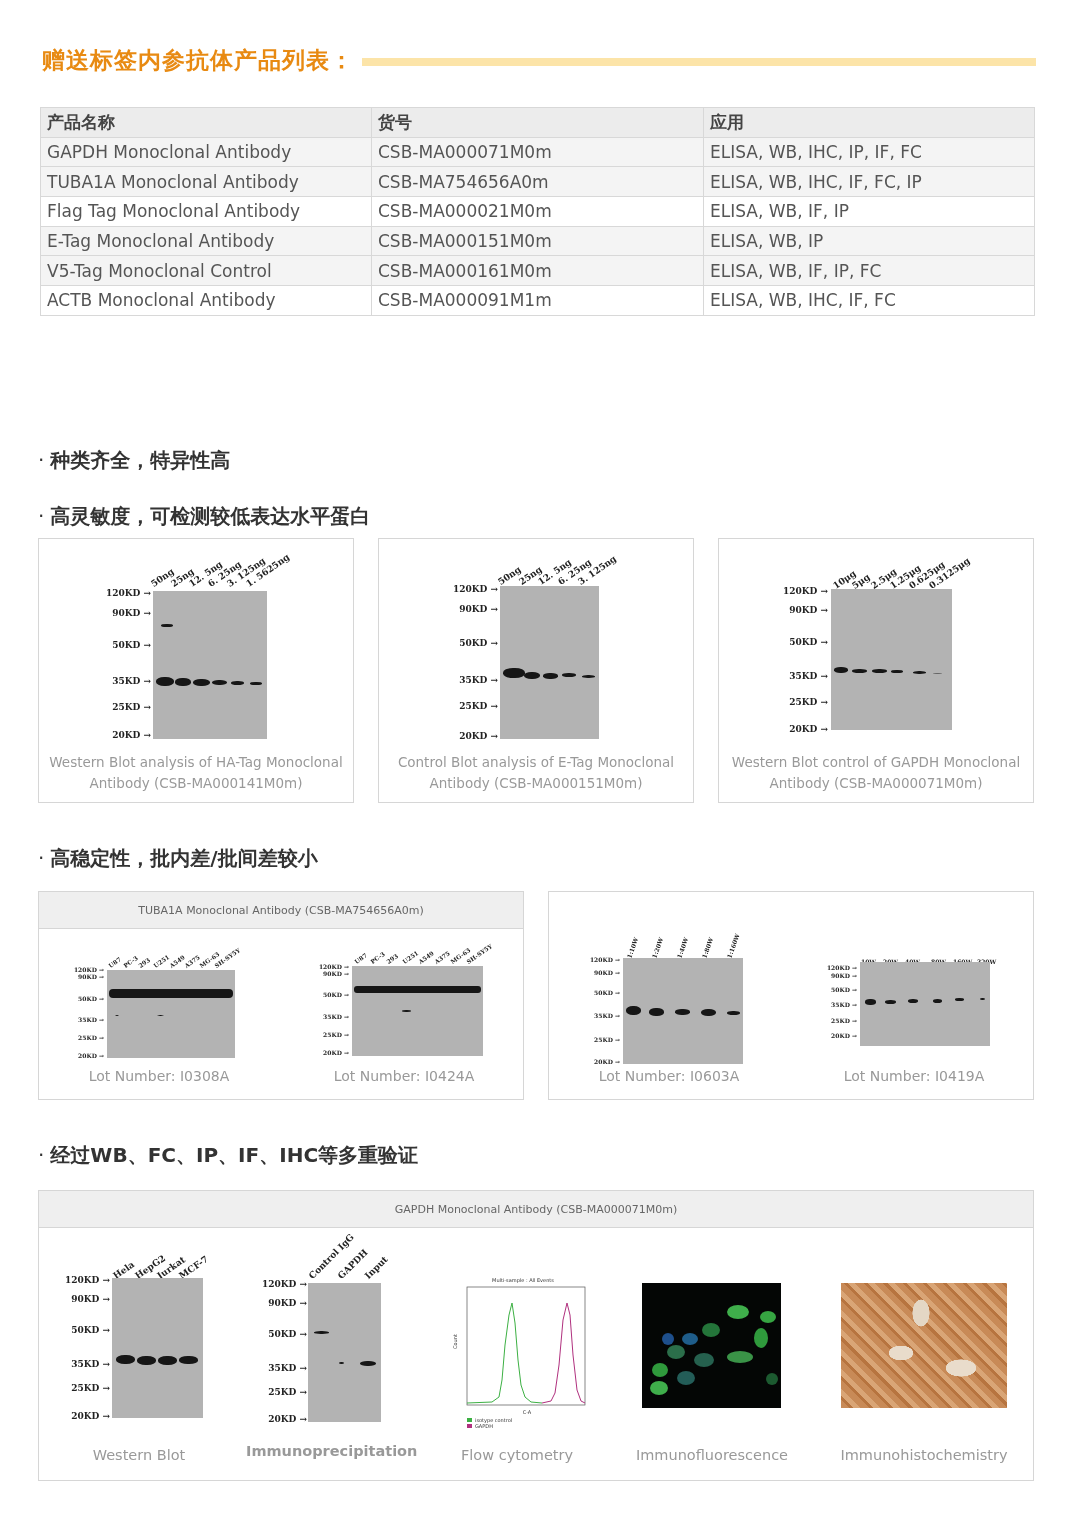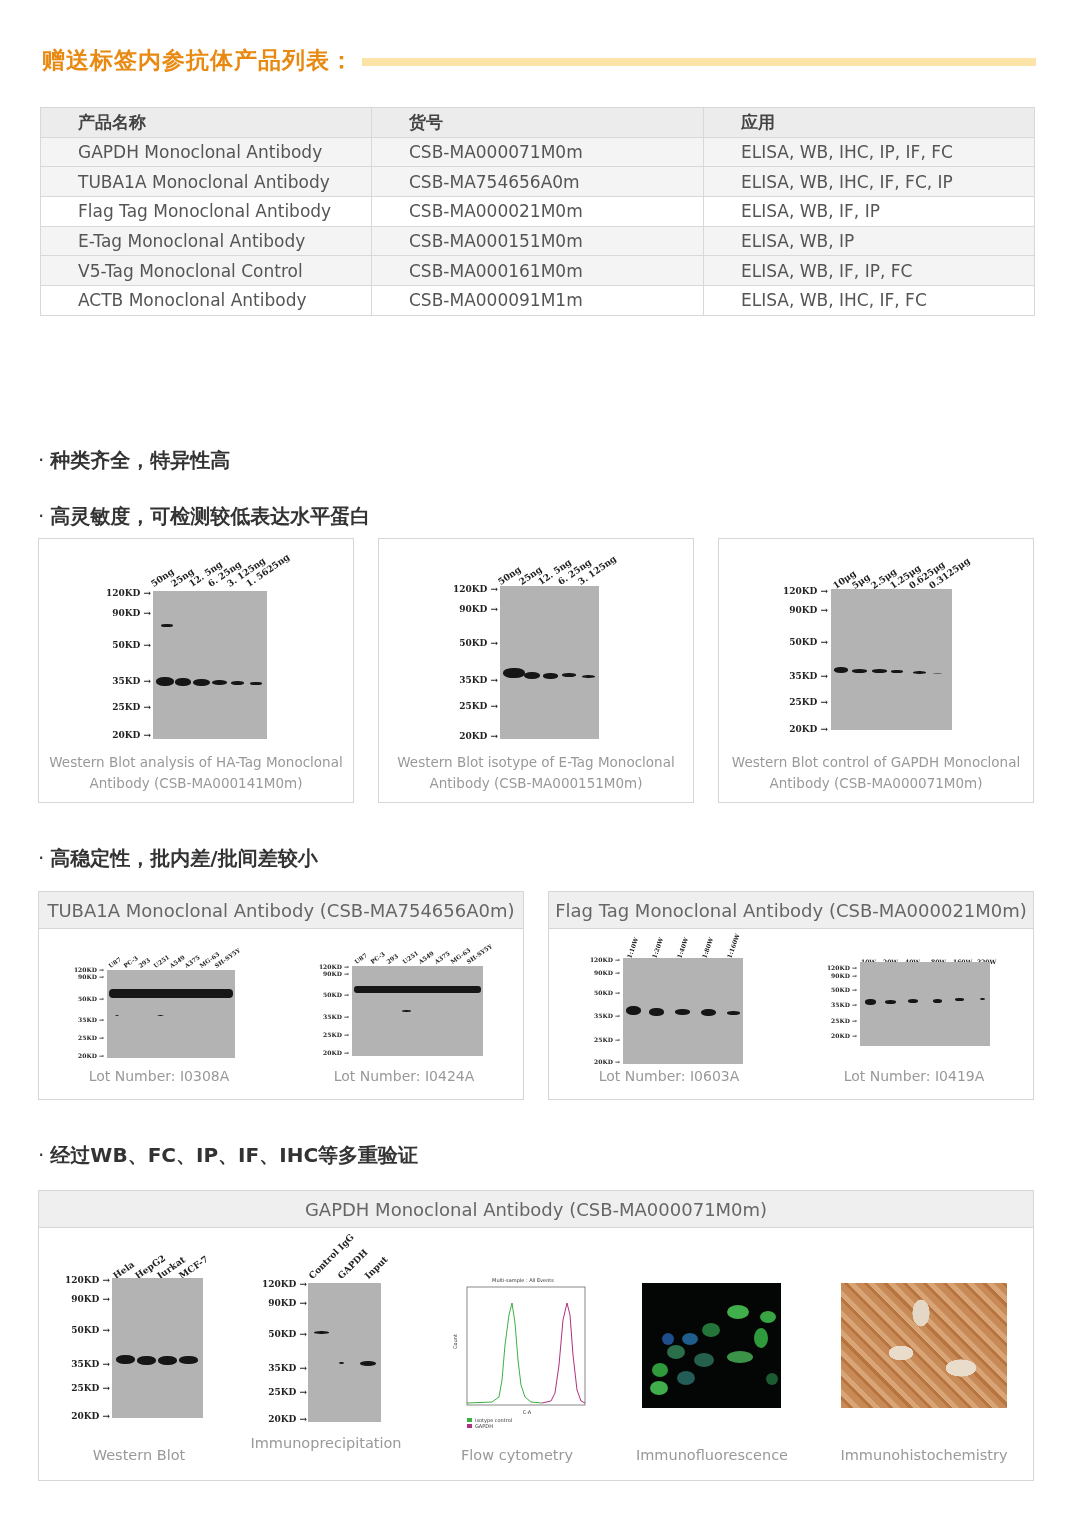--- a/index.html
+++ b/index.html
@@ -4,21 +4,21 @@
 <style>
   * { box-sizing: border-box; margin: 0; padding: 0; }
   html, body { width: 1080px; height: 1525px; background: #ffffff; overflow: hidden; }
   body { font-family: "DejaVu Sans", "Liberation Sans", sans-serif; color: #444; position: relative; }
 
   .title-row { position: absolute; left: 42px; top: 40px; width: 994px; height: 40px; display: flex; align-items: center; }
   .title { color: #e88a12; font-size: 23px; font-weight: bold; white-space: nowrap; letter-spacing: 1px; }
   .title-bar { flex: 1; height: 8px; background: #fce4a8; margin-left: 8px; margin-top: 4px; }
 
   table.products { position: absolute; left: 40px; top: 107px; width: 995px; border-collapse: collapse; font-size: 17px; color: #555; }
-  table.products th, table.products td { border: 1px solid #d8d8d8; height: 29.7px; padding: 0 0 0 37px; text-align: left; font-weight: normal; white-space: nowrap; }
+  table.products th, table.products td { border: 1px solid #d8d8d8; height: 29.7px; padding: 0 0 0 6px; text-align: left; font-weight: normal; white-space: nowrap; }
   table.products th { background: #ececec; color: #444; font-weight: bold; font-size: 17px; }
   table.products tr.odd td { background: #f4f4f4; }
   table.products tr.even td { background: #ffffff; }
   table.products col.c1 { width: 331px; }
   table.products col.c2 { width: 332px; }
 
   .bullet { position: absolute; left: 38px; font-size: 20px; color: #333; font-weight: bold; white-space: nowrap; }
   .bullet .dot { font-weight: normal; margin-right: 6px; }
 
   .card { position: absolute; border: 1px solid #d6d6d6; background: #fff; }
@@ -26,21 +26,21 @@
 
   .blot { position: absolute; background: #b3b3b3; }
   .band { position: absolute; background: #161616; border-radius: 45%; }
   .mw { position: absolute; font-family: "DejaVu Serif", serif; font-size: 9px; font-weight: bold; color: #222; white-space: nowrap; text-align: center; }
   .mw::after { content: " \2192"; }
   .mw.sm { font-size: 6px; }
   .lane { position: absolute; font-family: "DejaVu Serif", serif; font-size: 9px; font-weight: bold; color: #222; white-space: nowrap; transform-origin: left bottom; transform: rotate(-35deg); }
   .lane.sm { font-size: 6px; }
 
   .panel { position: absolute; border: 1px solid #d6d6d6; background: #fff; }
-  .panel .phead { height: 37px; background: #efefef; border-bottom: 1px solid #d6d6d6; text-align: center; line-height: 37px; font-size: 18px; color: #666; }
+  .panel .phead { height: 37px; background: #efefef; border-bottom: 1px solid #d6d6d6; text-align: center; line-height: 37px; font-size: 11px; color: #666; }
   .lot { position: absolute; font-size: 14px; color: #999; white-space: nowrap; text-align: center; }
 
   .app-label { position: absolute; font-size: 14.5px; color: #999; white-space: nowrap; text-align: center; }
 
   .if-img { position: absolute; background: #040605; overflow: hidden; }
   .if-cell { position: absolute; border-radius: 50%; }
   .ihc-img { position: absolute; overflow: hidden;
      background:
        radial-gradient(ellipse 20px 12px at 60px 70px, #e9dccb 60%, transparent 62%),
        radial-gradient(ellipse 25px 14px at 120px 85px, #e9dccb 60%, transparent 62%),
@@ -152,21 +152,21 @@
   <div class="mw" style="right:195px; top:162px;">25KD</div>
   <div class="mw" style="right:195px; top:192px;">20KD</div>
   <div class="blot" style="left:121px; top:47px; width:99px; height:153px;">
     <div class="band" style="left:3px; top:82px; width:22px; height:10px;"></div>
     <div class="band" style="left:24px; top:86px; width:16px; height:7px;"></div>
     <div class="band" style="left:43px; top:87px; width:15px; height:6px;"></div>
     <div class="band" style="left:62px; top:87px; width:14px; height:4px;"></div>
     <div class="band" style="left:82px; top:89px; width:13px; height:3px;"></div>
   </div>
   <div class="caption" style="top:213px;">
-    <div>Western Blot isotype of E-Tag Monoclonal</div>
+    <div>Control Blot analysis of E-Tag Monoclonal</div>
     <div>Antibody (CSB-MA000151M0m)</div>
   </div>
 </div>
 
 <div class="card" style="left:718px; top:538px; width:316px; height:265px;">
   <div class="lane" style="left:118px; top:42px;">10μg</div>
   <div class="lane" style="left:137px; top:42px;">5μg</div>
   <div class="lane" style="left:156px; top:42px;">2.5μg</div>
   <div class="lane" style="left:175px; top:42px;">1.25μg</div>
   <div class="lane" style="left:194px; top:42px;">0.625μg</div>
@@ -234,21 +234,20 @@
   <div class="mw sm" style="right:174px; top:139px;">25KD</div>
   <div class="mw sm" style="right:174px; top:157px;">20KD</div>
   <div class="blot" style="left:313px; top:74px; width:131px; height:90px;">
     <div class="band" style="left:2px; top:20px; width:127px; height:7px; border-radius:3px;"></div>
     <div class="band" style="left:50px; top:44px; width:9px; height:2px;"></div>
   </div>
   <div class="lot" style="left:285px; width:160px; top:176px;">Lot Number: I0424A</div>
 </div>
 
 <div class="panel" style="left:548px; top:891px; width:486px; height:209px;">
-  <div class="phead">Flag Tag Monoclonal Antibody (CSB-MA000021M0m)</div>
 
   <div class="lane sm" style="left:83px; top:60px; transform:rotate(-70deg);">1:10W</div>
   <div class="lane sm" style="left:108px; top:60px; transform:rotate(-70deg);">1:20W</div>
   <div class="lane sm" style="left:133px; top:60px; transform:rotate(-70deg);">1:40W</div>
   <div class="lane sm" style="left:158px; top:60px; transform:rotate(-70deg);">1:80W</div>
   <div class="lane sm" style="left:183px; top:60px; transform:rotate(-70deg);">1:160W</div>
   <div class="mw sm" style="right:413px; top:64px;">120KD</div>
   <div class="mw sm" style="right:413px; top:77px;">90KD</div>
   <div class="mw sm" style="right:413px; top:97px;">50KD</div>
   <div class="mw sm" style="right:413px; top:120px;">35KD</div>
@@ -318,21 +317,21 @@
   <div class="mw" style="right:726px; top:107px;">90KD</div>
   <div class="mw" style="right:726px; top:138px;">50KD</div>
   <div class="mw" style="right:726px; top:172px;">35KD</div>
   <div class="mw" style="right:726px; top:196px;">25KD</div>
   <div class="mw" style="right:726px; top:223px;">20KD</div>
   <div class="blot" style="left:269px; top:92px; width:73px; height:139px;">
     <div class="band" style="left:6px; top:48px; width:15px; height:3px;"></div>
     <div class="band" style="left:31px; top:79px; width:5px; height:2px;"></div>
     <div class="band" style="left:52px; top:78px; width:16px; height:5px;"></div>
   </div>
-  <div class="app-label" style="left:207px; width:160px; top:244px;">Immunoprecipitation</div>
+  <div class="app-label" style="left:207px; width:160px; top:252px;font-weight:bold;">Immunoprecipitation</div>
 
   <svg class="fc-plot" style="left:408px; top:84px;" width="148" height="160" viewBox="0 0 148 160">
     <text x="76" y="7" font-size="5" text-anchor="middle" fill="#333" font-family="DejaVu Sans, sans-serif">Multi-sample : All Events</text>
     <rect x="20" y="12" width="118" height="118" fill="#fff" stroke="#555" stroke-width="0.7"></rect>
     <path d="M20 128 L45 127 L52 122 L55 105 L58 70 L62 40 L65 28 L68 48 L71 85 L74 110 L78 122 L84 127 L95 128" fill="none" stroke="#3cb043" stroke-width="1"></path>
     <path d="M95 128 L104 126 L108 118 L112 90 L116 45 L120 28 L123 40 L126 80 L130 115 L134 126 L138 128" fill="none" stroke="#b0307e" stroke-width="1"></path>
     <text x="10" y="74" font-size="5" fill="#333" transform="rotate(-90 10 74)" font-family="DejaVu Sans, sans-serif">Count</text>
     <text x="80" y="139" font-size="5" text-anchor="middle" fill="#333" font-family="DejaVu Sans, sans-serif">C-A</text>
     <rect x="20" y="143" width="5" height="4" fill="#3cb043"></rect>
     <text x="28" y="147" font-size="5" fill="#333" font-family="DejaVu Sans, sans-serif">isotype control</text>

